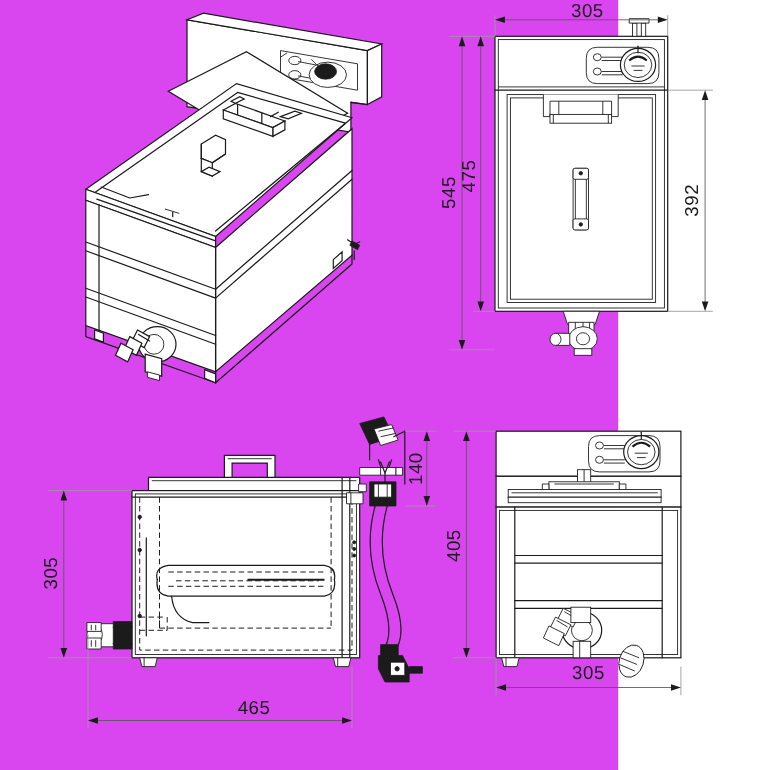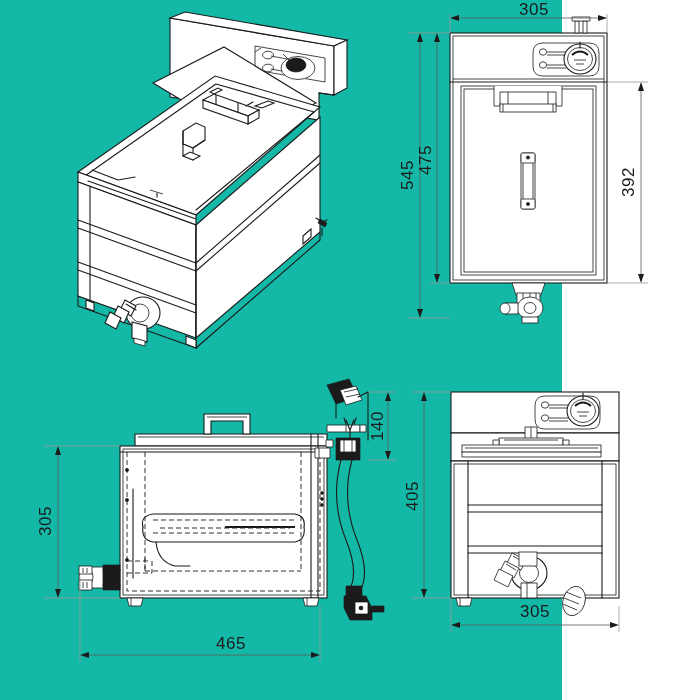--- a/index.html
+++ b/index.html
@@ -1,17 +1,17 @@
 <!DOCTYPE html>
 <html><head>
 <meta charset="utf-8">
 <style>
   html,body{margin:0;padding:0;background:#ffffff;}
   body{width:700px;height:700px;overflow:hidden;font-family:"Liberation Sans",sans-serif;}
-  #sheet{position:relative;width:562px;height:700px;background:#14b8a6;}
+  #sheet{position:relative;width:562px;height:700px;background:#d946ef;}
   svg{display:block;}
   .ln{stroke:#1b1b1b;fill:none;stroke-width:1.1;stroke-linecap:round;stroke-linejoin:round;}
   .lnt{stroke:#1b1b1b;fill:none;stroke-width:0.8;}
   .lnh{stroke:#1b1b1b;fill:none;stroke-width:1.9;}
   .fillw{fill:#ffffff;stroke:#1b1b1b;stroke-width:1.1;}
   .fillw2{fill:#ffffff;stroke:#1b1b1b;stroke-width:0.8;}
   .fillk{fill:#1b1b1b;stroke:#1b1b1b;stroke-width:0.7;}
   .dash{stroke:#1b1b1b;fill:none;stroke-width:0.9;stroke-dasharray:5 3;}
   .dim{stroke:#5a5a5a;fill:none;stroke-width:0.8;}
   .ext{stroke:#9a9a9a;fill:none;stroke-width:0.8;}

